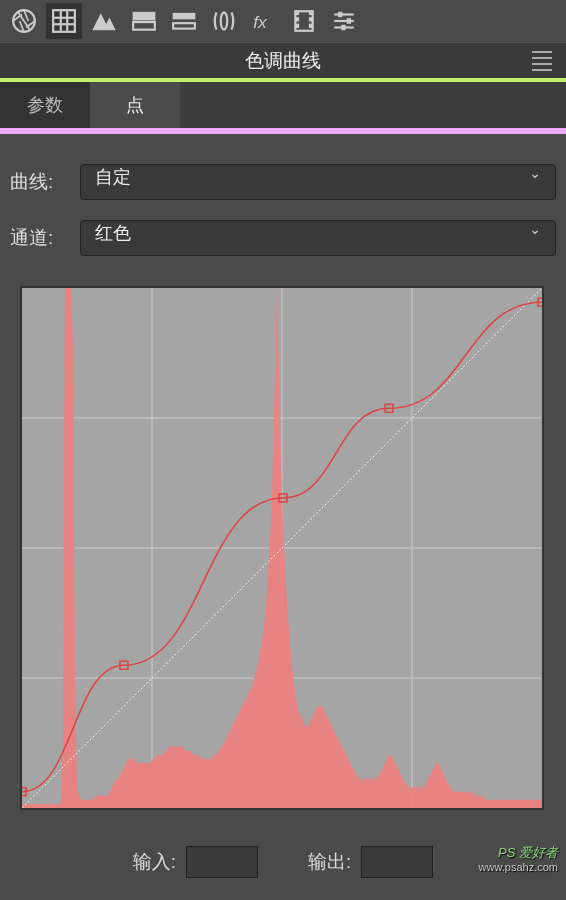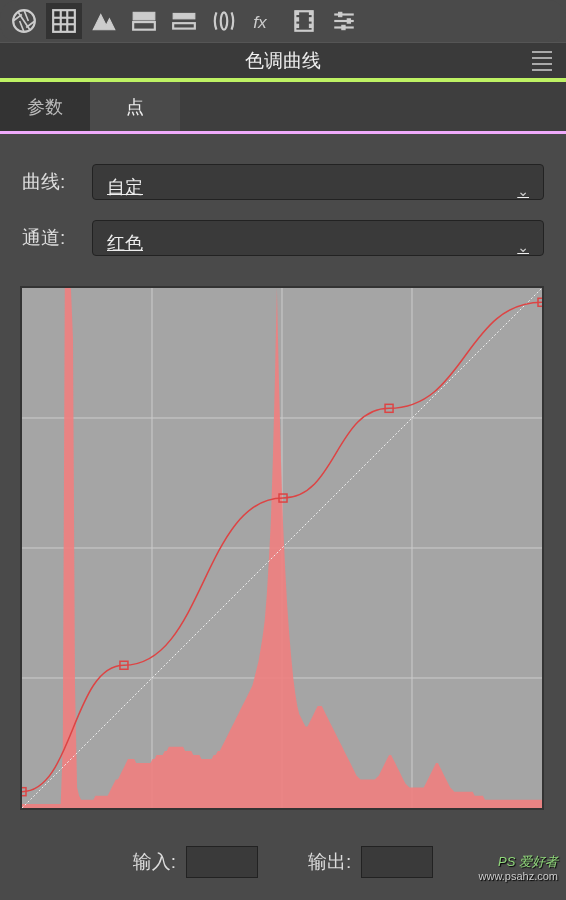--- a/index.html
+++ b/index.html
@@ -29,56 +29,56 @@
   border-top: 1px solid #555; border-bottom: 4px solid #bef264;
   font-size: 19px; color: #eee;
 }
 .menu-icon {
   position: absolute; right: 14px; top: 50%; transform: translateY(-50%);
   display: flex; flex-direction: column; gap: 4px; cursor: pointer;
 }
 .menu-icon span { width: 20px; height: 2px; background: #aaa; }
 .tabs {
   display: flex; height: 52px; background: #4a4a4a;
-  border-bottom: 3px solid #f0abfc;
+  border-bottom: 6px solid #f0abfc;
 }
 .tab {
   width: 90px; display: flex; align-items: center; justify-content: center;
   font-size: 18px; cursor: pointer;
   background: #333; color: #bbb;
 }
 .tab.active { background: #4a4a4a; color: #eee; }
 .tab-filler { flex: 1; background: #3e3e3e; }
 .sep { height: 20px; background: #4a4a4a; }
-.controls { padding: 10px 22px; }
+.controls { padding: 10px 10px; }
 .row { display: flex; align-items: center; margin-bottom: 20px; }
 .row .label { width: 70px; font-size: 19px; color: #ddd; }
 .select {
   flex: 1; height: 36px; background: #3a3a3a;
   border: 1px solid #222; border-radius: 4px;
-  display: flex; align-items: flex-end; justify-content: space-between;
-  padding: 0 14px; font-size: 18px; color: #eee; cursor: pointer; text-decoration: underline;
+  display: flex; align-items: flex-start; justify-content: space-between;
+  padding: 0 14px; font-size: 18px; color: #eee; cursor: pointer;
 }
 .chev { font-size: 14px; color: #ccc; }
 .curve-wrap { padding: 0 20px; }
 .curve-box {
   width: 524px; height: 524px; border: 2px solid #333;
   background: #a5a5a5; position: relative;
 }
 .curve-box svg { position: absolute; left: 0; top: 0; }
 .footer-io {
   display: flex; justify-content: center; align-items: center;
   margin-top: 36px; gap: 10px; font-size: 19px;
 }
 .io-box {
   width: 72px; height: 32px; background: #3a3a3a;
   border: 1px solid #222;
 }
 .watermark {
-  position: absolute; right: 8px; bottom: 17px;
+  position: absolute; right: 8px; bottom: 26px;
   font-size: 13px; font-style: italic;
   color: #8fd67a; text-align: right; line-height: 1.2;
   text-shadow: 1px 1px 1px #000;
 }
 .watermark .sub { color: #ccc; font-size: 11px; font-style: normal; margin-left: 26px; }
 </style>
 </head>
 <body>
 
 <div class="toolbar">

